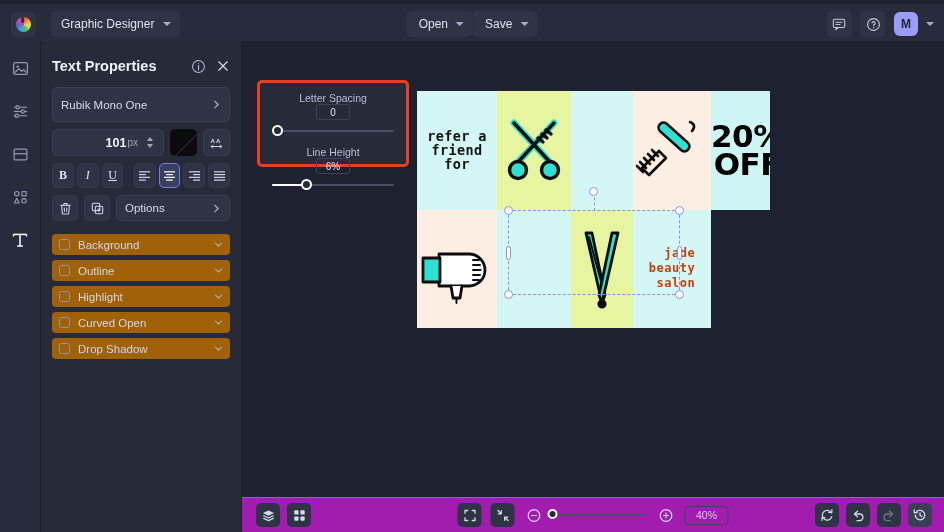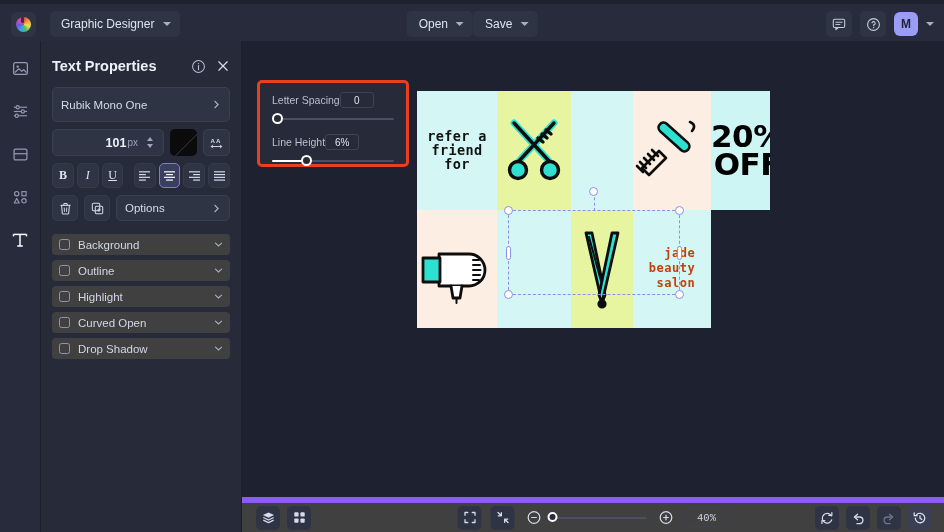--- a/index.html
+++ b/index.html
@@ -111,33 +111,33 @@
     width:26px;height:26px;border-radius:5px;background:#2f3445;border:1px solid #353a4d;
     display:flex;align-items:center;justify-content:center;cursor:pointer;
   }
   .options-btn {
     flex:1;height:26px;border-radius:5px;background:#2f3445;border:1px solid #3a3f54;
     display:flex;align-items:center;padding:0 8px;color:#d7dae8;font-size:11.5px;cursor:pointer;
   }
 
   .acc-list { margin-top:13px; display:flex; flex-direction:column; gap:5px; }
   .acc {
-    height:21px; background:#404040; border-radius:4px; display:flex; align-items:center;
+    height:21px; background:#a16207; border-radius:4px; display:flex; align-items:center;
     padding:0 7px; gap:8px; cursor:pointer;
   }
   .cbox { width:11px;height:11px;border:1.3px solid #8f95ae;border-radius:2.5px; flex:0 0 auto; }
   .acc-label { flex:1; color:#d2d6e6; font-size:11.5px; }
 
   
   .popup {
     position:absolute; left:257px; top:80px; width:152px; height:87px;
     background:#262a39; border:3px solid #e8401f; border-radius:5px;
     padding:9px 12px 0 12px;
   }
-  .pp-row { display:flex; align-items:center; justify-content:flex-start; }
+  .pp-row { display:flex; align-items:center; justify-content:space-between;flex-direction:column; }
   .pp-label { color:#b9bed2; font-size:10.5px; }
   .pp-val {
     min-width:34px; height:16px; border:1px solid #3d4256; border-radius:3px;
     color:#dfe2ee; font-size:10px; display:flex; align-items:center; justify-content:center;
   }
   .slider { position:relative; height:12px; margin-top:5px; }
   .track { position:absolute; left:0; right:0; top:5px; height:2px; background:#4a4f66; border-radius:2px; }
   .fill { position:absolute; left:0; top:5px; height:2px; background:#ffffff; border-radius:2px; }
   .knob {
     position:absolute; top:0; width:11px; height:11px; border-radius:50%;
@@ -186,22 +186,22 @@
   .h.bl{left:-5px;bottom:-5px;} .h.br{right:-5px;bottom:-5px;}
   .h-side { position:absolute; width:5px; height:14px; border-radius:3px; background:#fff; border:1.2px solid #8b8fe8; }
   .h-side.l{left:-3px; top:50%; margin-top:-7px;} .h-side.r{right:-3px; top:50%; margin-top:-7px;}
   .rot-stem { position:absolute; left:50%; top:-19px; width:1px; height:19px; border-left:1px dashed #8b8fe8; }
   .rot-knob { position:absolute; left:50%; top:-24px; margin-left:-5px; width:9px;height:9px;border-radius:50%;
               background:#fff;border:1.4px solid #8b8fe8; }
 
   
   .bottombar {
     position:absolute; left:242px; bottom:0; width:702px; height:35px;
-    background:#404040; border-top:6px solid #8b5cf6;
-    display:flex; align-items:center;font-family:Liberation Mono, monospace;
+    background:#a21caf; border-top:1px solid #8b5cf6;
+    display:flex; align-items:center;
   }
   .bb-left { display:flex; gap:7px; margin-left:14px; }
   .bb-center { position:absolute; left:50%; transform:translateX(-50%); display:flex; align-items:center; gap:9px; }
   .bb-right { position:absolute; right:12px; display:flex; gap:7px; }
   .bb-btn {
     width:24px;height:24px;border-radius:5px;background:#2f3445;
     display:flex;align-items:center;justify-content:center;cursor:pointer;
   }
   .bb-icon { width:20px;height:20px;display:flex;align-items:center;justify-content:center;cursor:pointer; }
   .zoom-track { width:94px; height:2px; background:#4a4f66; border-radius:2px; position:relative; }

